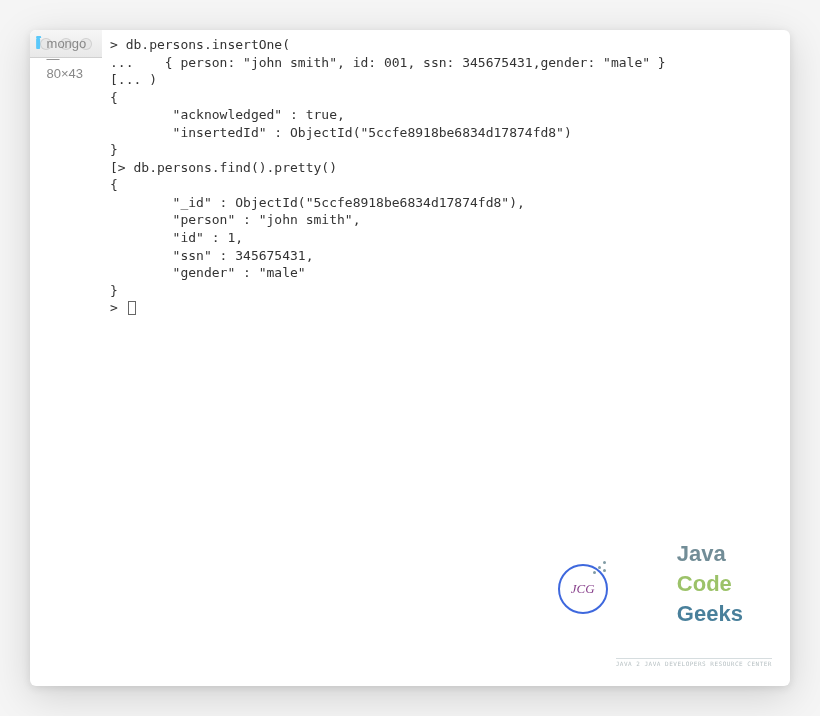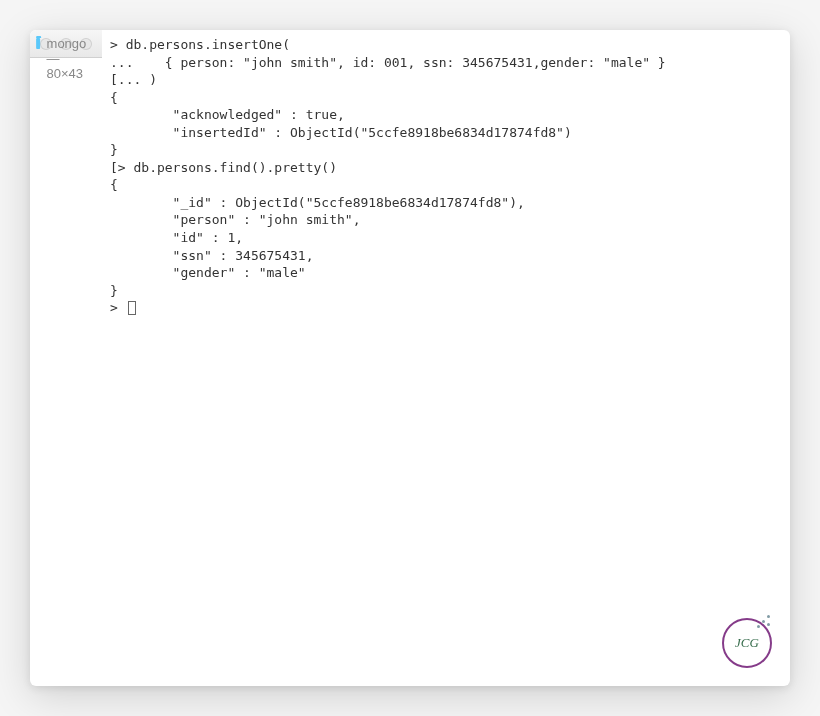--- a/index.html
+++ b/index.html
@@ -101,28 +101,28 @@
       bottom: 18px;
       right: 18px;
       opacity: 0.85;
       display: flex;
       align-items: center;
       gap: 8px;
     }
     .wm-badge {
       width: 50px;
       height: 50px;
-      border: 2px solid #701a75;
+      border: 2px solid #1d4ed8;
       border-radius: 50%;
       display: flex;
       align-items: center;
       justify-content: center;
       font-size: 13px;
       font-style: italic;
-      color: #14532d;
+      color: #701a75;
       font-family: Georgia, serif;
       position: relative;
     }
     .wm-dots {
       position: absolute;
       top: -5px;
       right: -5px;
       width: 18px;
       height: 18px;
     }
@@ -187,15 +187,23 @@
 <span>        "id" : 1,</span>
 <span>        "ssn" : 345675431,</span>
 <span>        "gender" : "male"</span>
 <span>}</span>
 <span>&gt; </span><span class="cursor-box"></span>
     <div class="watermark">
       <div class="wm-badge">
         <span>JCG</span>
         <div class="wm-dots"><span></span><span></span><span></span><span></span></div>
       </div>
+      <div class="wm-text">
+        <div class="wm-main">
+          <span class="java">Java</span>
+          <span class="code">Code</span>
+          <span class="geeks">Geeks</span>
+        </div>
+        <div class="wm-sub">Java 2 Java Developers Resource Center</div>
+      </div>
     </div>
   </div>
 </div>
 
 </body></html>

